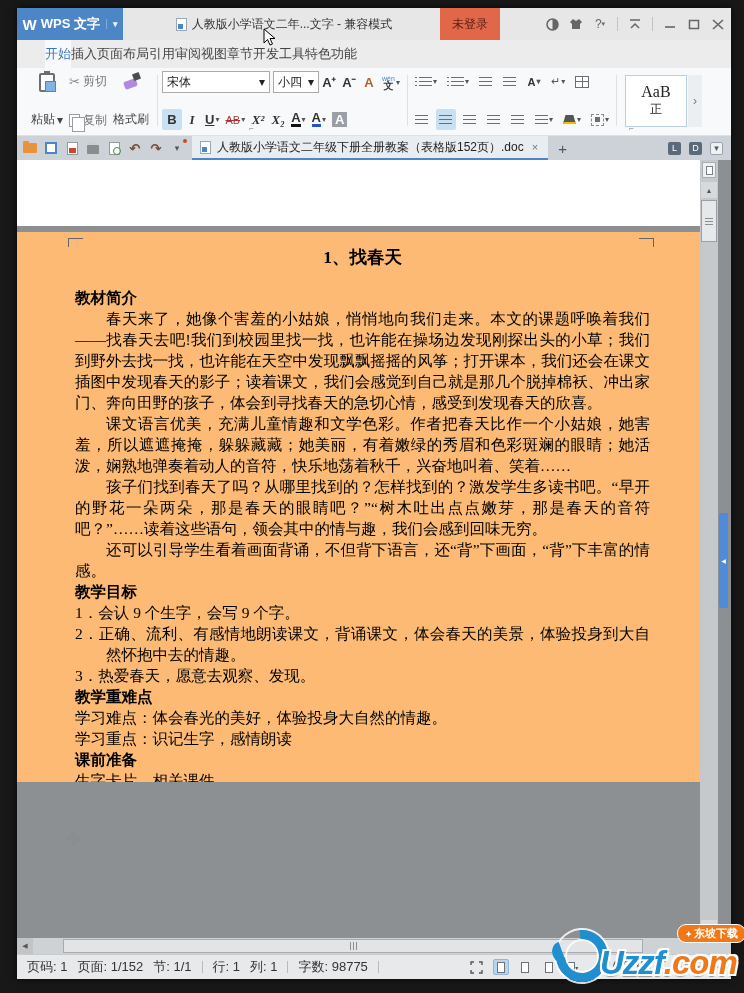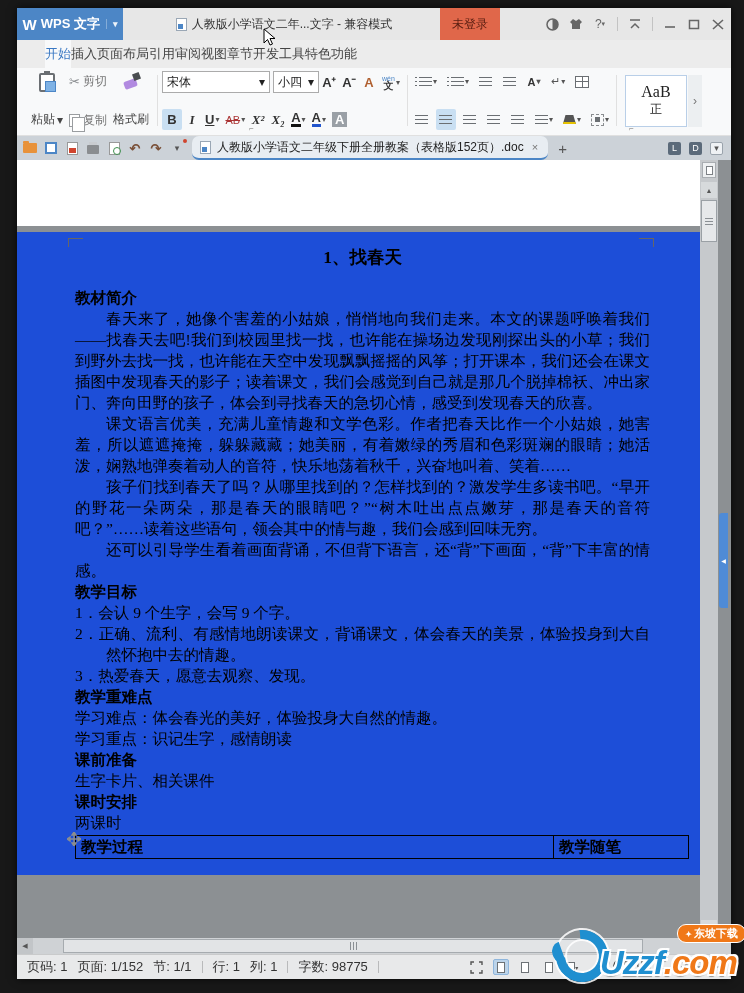--- a/index.html
+++ b/index.html
@@ -81,31 +81,31 @@
   .floppy { width:12px; height:12px; border:2px solid #4c86c6; background:#fff; }
   .pdfic { width:11px; height:13px; background:#fff; border:1px solid #999; position:relative; }
   .pdfic::after { content:""; position:absolute; left:1px; bottom:1px; width:7px; height:5px; background:#d0452f; }
   .printic { width:12px; height:9px; background:#8a8d90; border-radius:1px; position:relative; margin-top:3px; }
   .printic::before { content:""; position:absolute; left:2px; top:-3px; width:8px; height:3px; background:#c9ccd0; }
   .previc { width:11px; height:13px; background:#fff; border:1px solid #999; position:relative; }
   .previc::after { content:""; position:absolute; right:-2px; bottom:-1px; width:6px; height:6px; border:1.5px solid #3f8f4f; border-radius:50%; background:rgba(255,255,255,.6); }
   .undoredo { color:#7a5038; font-size:13px; font-weight:bold; }
   .qadd { position:relative; color:#555; font-size:9px; }
   .qadd::after { content:""; position:absolute; right:-3px; top:-2px; width:4px; height:4px; border-radius:50%; background:#d0452f; }
-  .dtab { display:flex; align-items:center; gap:6px; background:#e8edf2; border-bottom:2px solid #4c86c6; padding:0 8px; max-width:420px; white-space:nowrap; color:#222;border-radius:7px; }
+  .dtab { display:flex; align-items:center; gap:6px; background:#e8edf2; border-bottom:2px solid #4c86c6; padding:0 8px; max-width:420px; white-space:nowrap; color:#222; }
   .dtab .x { color:#777; font-size:11px; padding:0 2px; }
   .newtab { display:flex; align-items:center; padding:0 10px; font-size:15px; color:#555; }
   .dt-right { margin-left:auto; display:flex; align-items:center; gap:8px; padding-right:8px; }
   .sqico { width:13px; height:13px; background:#5b6a7a; color:#fff; font-size:9px; display:flex; align-items:center; justify-content:center; border-radius:2px; }
   .sqico.light { background:#eef1f4; color:#555; border:1px solid #9aa3ac; }
 
   
   .workspace { position:relative; height:778px; background:#8c9093; overflow:hidden; }
   .page-top { position:absolute; left:0; top:0; width:683px; height:66px; background:#fff; }
-  .page { position:absolute; left:0; top:72px; width:683px; height:643px; background:#1d4ed8; overflow:hidden; }
+  .page { position:absolute; left:0; top:72px; width:683px; height:550px; background:#fdba74; overflow:hidden; }
   .crop { position:absolute; width:15px; height:9px; top:6px; }
   .crop.l { left:51px; border-left:1px solid #666; border-top:1px solid #666; }
   .crop.r { right:46px; border-right:1px solid #666; border-top:1px solid #666; }
   .content { position:absolute; left:58px; top:14px; width:575px; color:#000; font-size:15.5px; line-height:21px; text-align:justify; font-family:"Liberation Serif",serif; }
   .dtitle { text-align:center; font-weight:bold; font-size:17.5px; line-height:22px; margin-bottom:19px; }
   .h { font-weight:bold; }
   .p { text-indent:2em; }
   .hang { padding-left:2em; text-indent:-2em; }
   .lessontable { border-collapse:collapse; width:613px; margin-top:2px; table-layout:fixed; }
   .lessontable th, .lessontable td { border:1px solid #000; padding:0 5px; font-weight:normal; text-align:left; vertical-align:top; font-size:15.5px; line-height:21px; }

